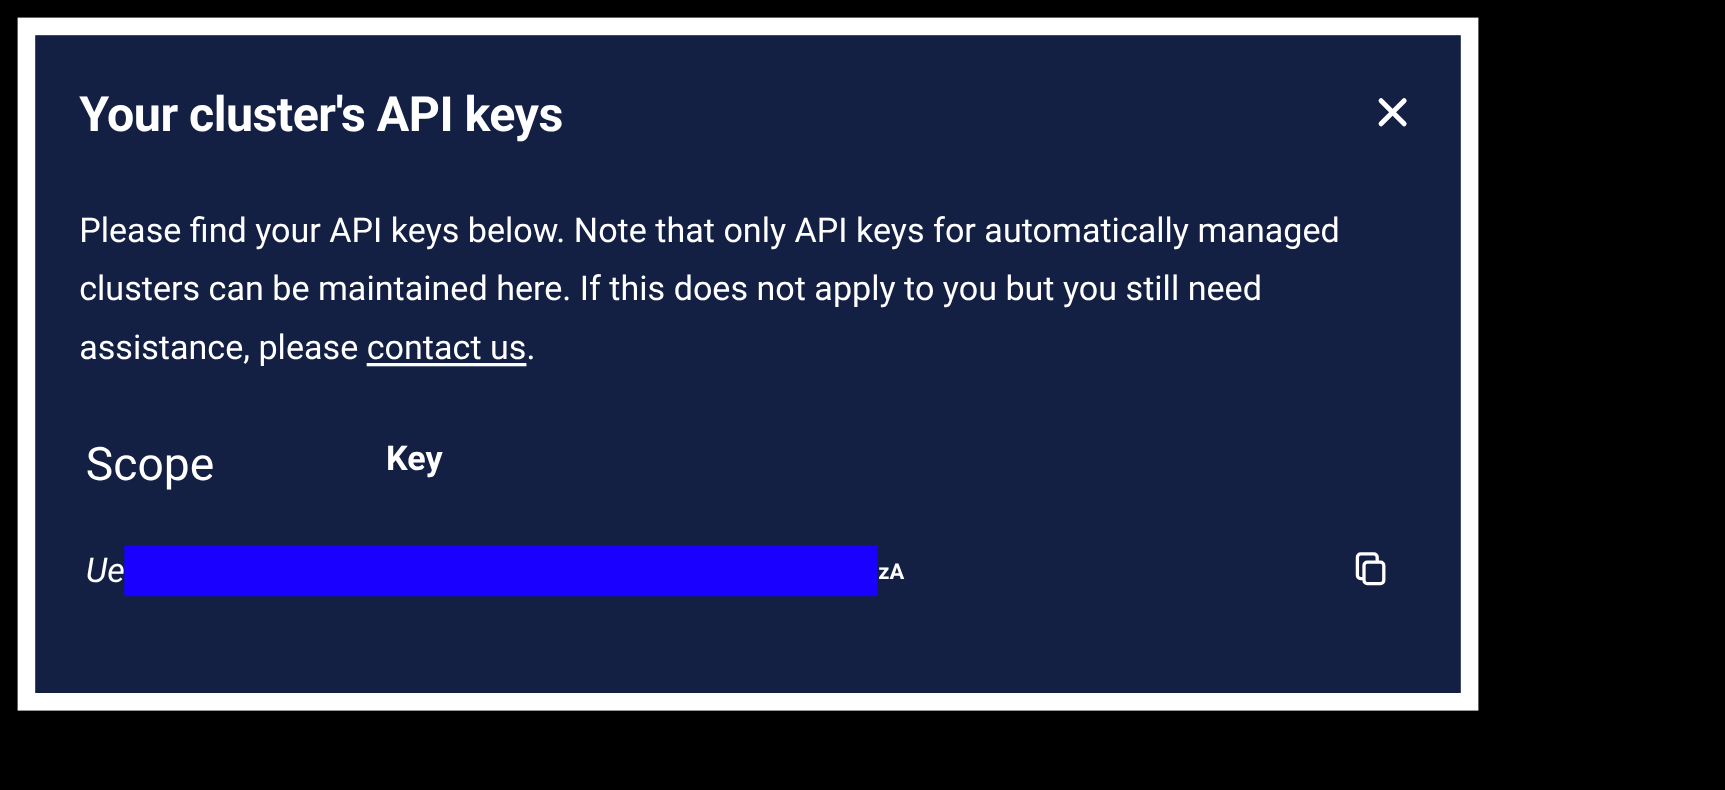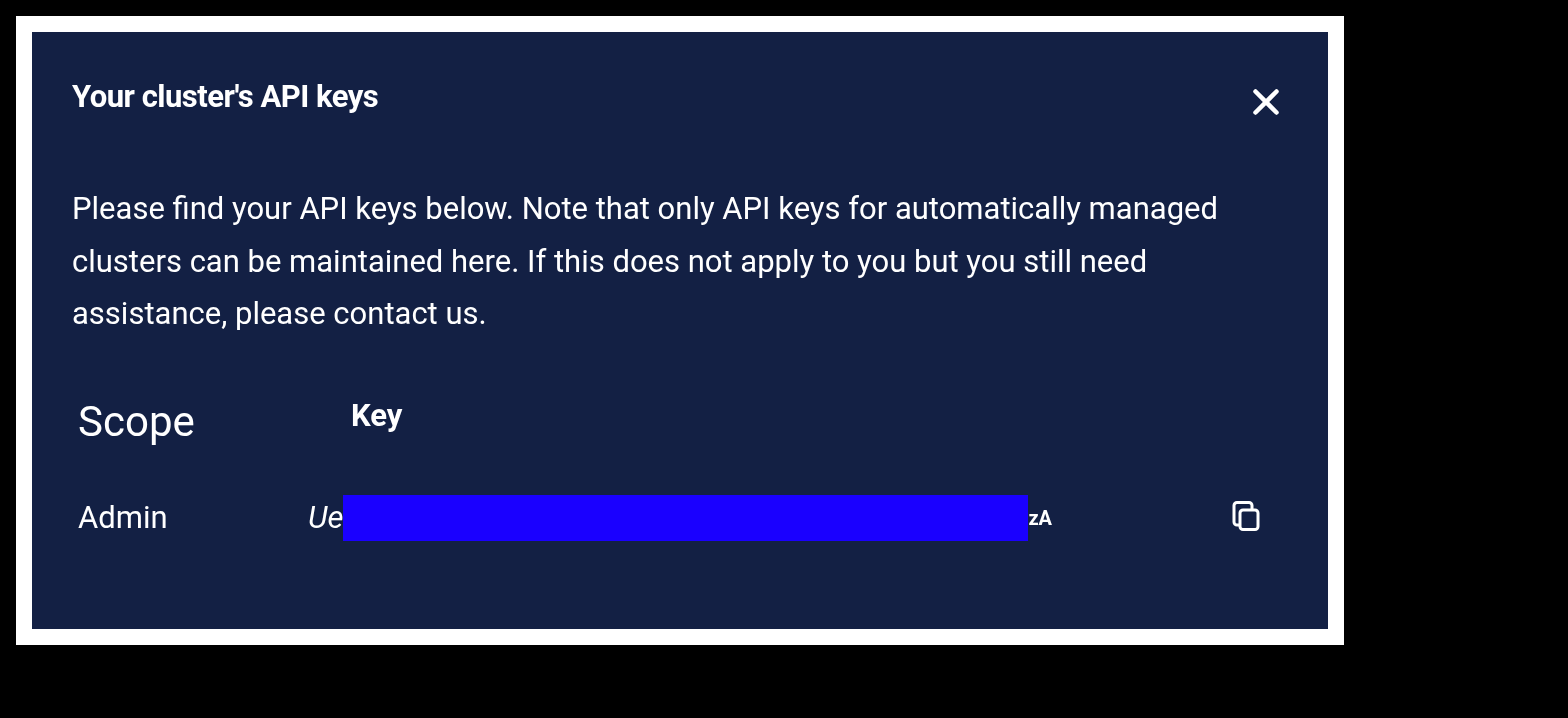--- a/index.html
+++ b/index.html
@@ -34,21 +34,21 @@
     }
     
     .modal-header {
       display: flex;
       justify-content: space-between;
       align-items: flex-start;
       margin-bottom: 56px;
     }
     
     .modal-title {
-      font-size: 31px;
+      font-size: 44px;
       font-weight: 700;
       letter-spacing: -0.5px;
       line-height: 1.1;
     }
     
     .close-button {
       background: none;
       border: none;
       cursor: pointer;
       padding: 4px;
@@ -65,20 +65,21 @@
     
     .description {
       font-size: 31px;
       line-height: 1.7;
       margin-bottom: 56px;
       font-weight: 400;
     }
     
     .contact-link {
       color: #ffffff;
+      text-decoration: underline;
       text-underline-offset: 4px;
       cursor: pointer;
     }
     
     .table-header {
       display: flex;
       margin-bottom: 48px;
       padding-left: 6px;
     }
     
@@ -179,21 +180,20 @@
     <p class="description">
       <span>Please find your API keys below. Note that only API keys for automatically managed clusters can be maintained here. If this does not apply to you but you still need assistance, please </span><a class="contact-link">contact us</a><span>.</span>
     </p>
     
     <div class="table-header">
       <div class="scope-header">Scope</div>
       <div class="key-header">Key</div>
     </div>
     
     <div class="table-row">
-      <div class="scope-cell">Admin</div>
       <div class="key-cell">
         <span class="key-prefix">Ue</span>
         <span class="key-redacted"></span>
         <span class="key-suffix">zA</span>
         <button class="copy-button">
           <span>
             <svg viewBox="0 0 24 24" fill="none" stroke="currentColor" stroke-width="2">
               <rect x="8" y="8" width="12" height="13" rx="2"></rect>
               <path d="M16 8V5a2 2 0 0 0-2-2H6a2 2 0 0 0-2 2v11a2 2 0 0 0 2 2h2"></path>
             </svg>

